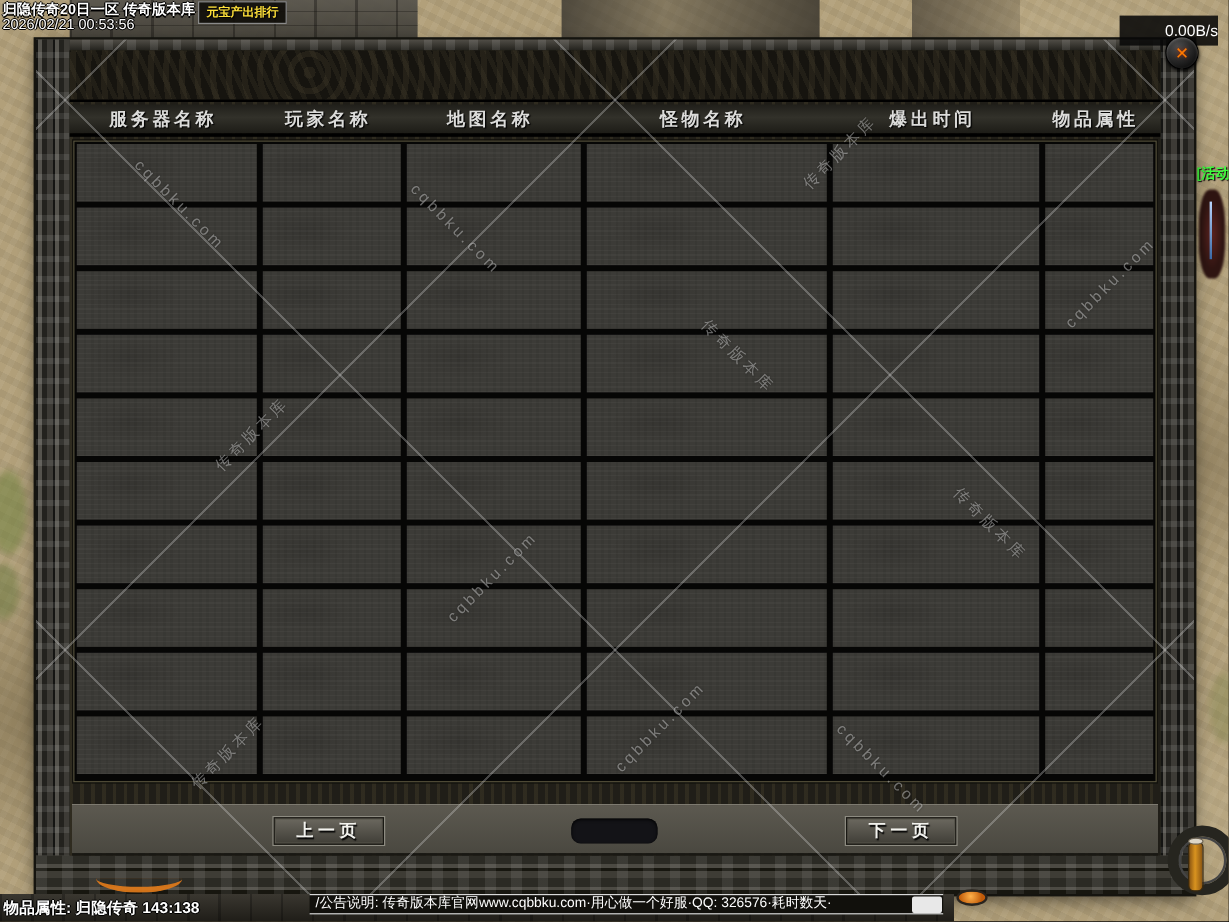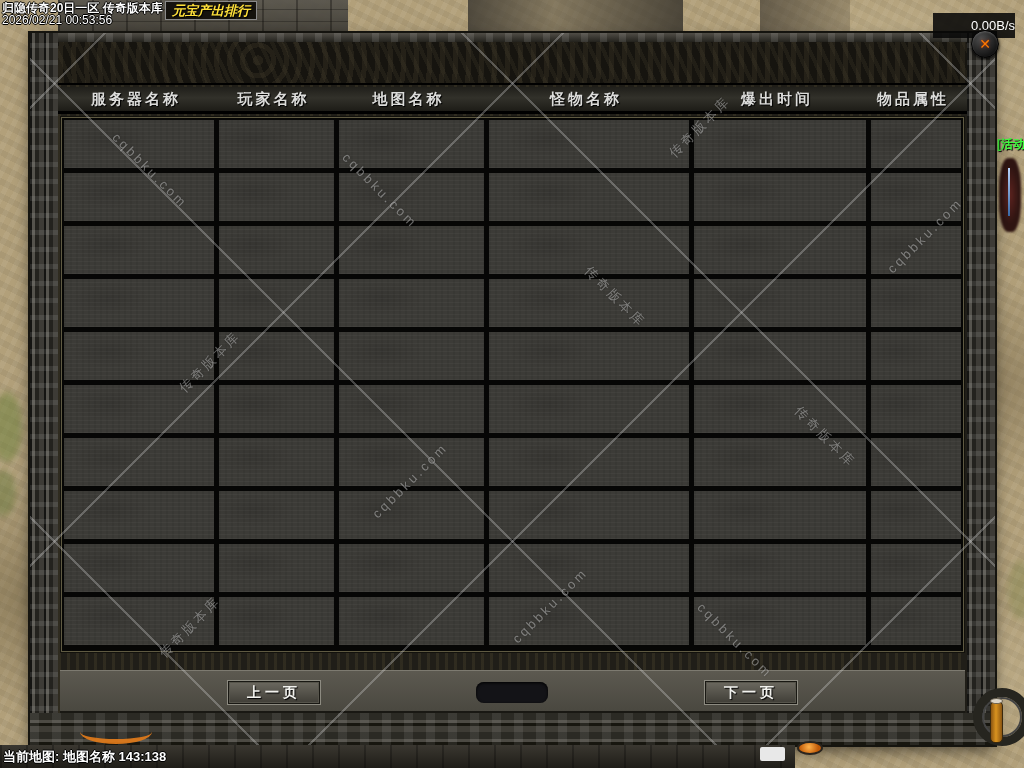--- a/index.html
+++ b/index.html
@@ -103,22 +103,22 @@
       repeating-linear-gradient(-45deg, transparent 0 160px, rgba(218,218,218,.30) 160px 162px, transparent 162px 324px); }
   .wm{ position:absolute; color:rgba(225,225,225,.45); font-size:13px; letter-spacing:3px;
     white-space:nowrap; text-shadow:0 0 2px rgba(0,0,0,.4); }
   .r45{ transform:rotate(45deg); } .rm45{ transform:rotate(-45deg); }
 
   
   .server-title{ position:absolute; left:2px; top:0; color:#fff; font-size:12px; font-weight:bold;
     white-space:nowrap; text-shadow:1px 0 #000,-1px 0 #000,0 1px #000,0 -1px #000; }
   .gold-rank-box{ position:absolute; left:165px; top:1px; height:19px; padding:0 6px;
     border:1px solid #8a8a8a; background:rgba(16,14,10,.92); color:#ffe13a;
-    font-size:13px; font-weight:bold; line-height:17px; white-space:nowrap;
-    text-shadow:1px 1px 1px #000;font-style:italic; }
+    font-size:10px; font-weight:bold; line-height:17px; white-space:nowrap;
+    text-shadow:1px 1px 1px #000; }
   .clock{ position:absolute; left:2px; top:13px; color:#fff; font-size:12px; white-space:nowrap;
     text-shadow:1px 0 #000,-1px 0 #000,0 1px #000,0 -1px #000; }
   .net-speed{ position:absolute; left:933px; top:13px; width:82px; height:25px;
     background:rgba(8,8,8,.88); color:#fff; font-size:13px; text-align:right; line-height:25px; }
   .close-btn{ position:absolute; left:971px; top:30px; width:28px; height:28px; border-radius:50%;
     background:radial-gradient(circle at 35% 30%, #4d4d4d, #141414 72%);
     border:1px solid #000; box-shadow:inset 0 1px 2px rgba(255,255,255,.25), 0 1px 3px #000;
     color:#ff7a00; font-size:14px; font-weight:bold; text-align:center; line-height:26px;
     cursor:pointer; text-shadow:0 0 3px #a02800; font-family:inherit; }
 
@@ -280,20 +280,21 @@
   </div>
 
   <div class="server-title">归隐传奇20日一区 传奇版本库</div>
   <div class="gold-rank-box">元宝产出排行</div>
   <div class="clock">2026/02/21 00:53:56</div>
   <div class="net-speed">0.00B/s</div>
   <button class="close-btn">✕</button>
 
   <div class="crescent"></div>
   <div class="bottom-bar"></div>
-  <div class="map-info">当前地图: 地图名称 143:138</div>
+  <div class="map-info">物品属性: 归隐传奇 143:138</div>
+  <div class="announcement-bar">/公告说明: 传奇版本库官网www.cqbbku.com·用心做一个好服·QQ: 326576·耗时数天·</div>
   <div class="announce-endcap"></div>
   <div class="eye-orb"></div>
   <div class="wheel"></div>
   <div class="bottle"></div>
   <div class="bottle-cap"></div>
 
 </div>
 
 </body></html>

